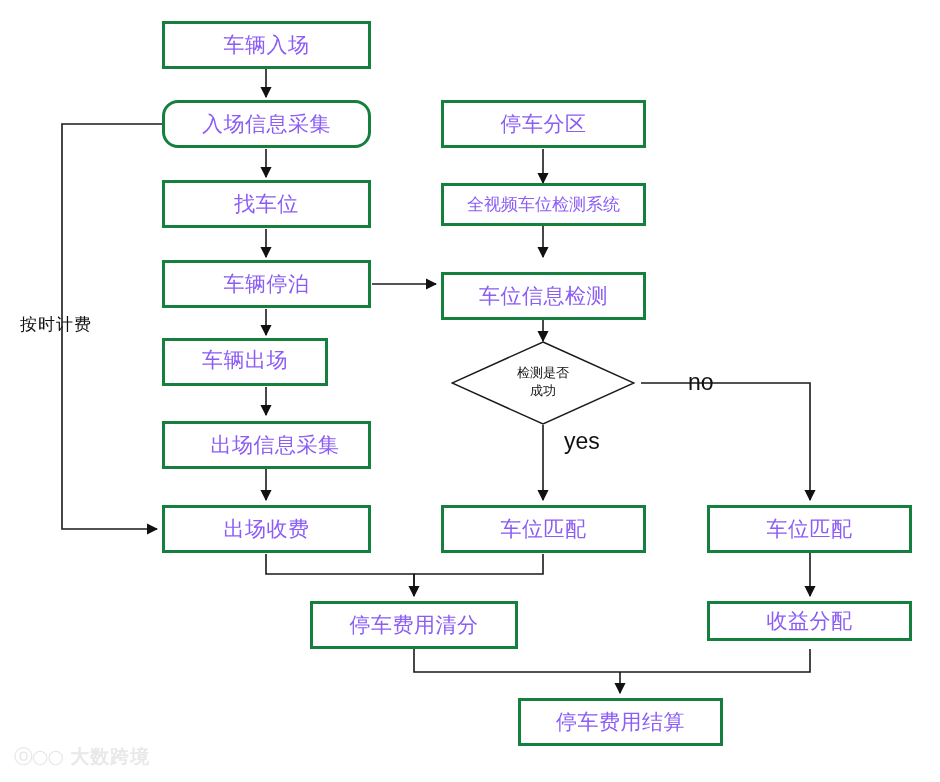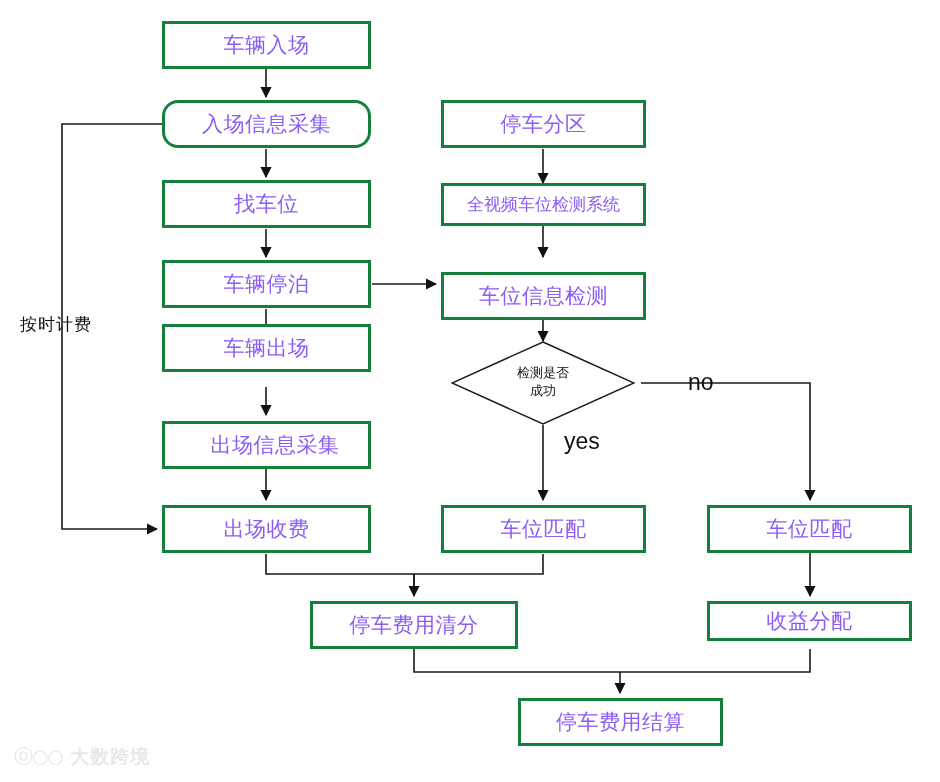--- a/index.html
+++ b/index.html
@@ -159,21 +159,21 @@
   </div>
 
   <div class="node" style="left:162px; top:180px; width:209px; height:48px;">
     <span>找车位</span>
   </div>
 
   <div class="node" style="left:162px; top:260px; width:209px; height:48px;">
     <span>车辆停泊</span>
   </div>
 
-  <div class="node" style="left:162px; top:324px; width:209px; height:48px;">
+  <div class="node" style="left:162px; top:338px; width:166px; height:48px;font-family:Liberation Mono, monospace;">
     <span>车辆出场</span>
   </div>
 
   <div class="node" style="left:162px; top:421px; width:209px; height:48px;padding-left:17px;">
     <span>出场信息采集</span>
   </div>
 
   <div class="node" style="left:162px; top:505px; width:209px; height:48px;">
     <span>出场收费</span>
   </div>

